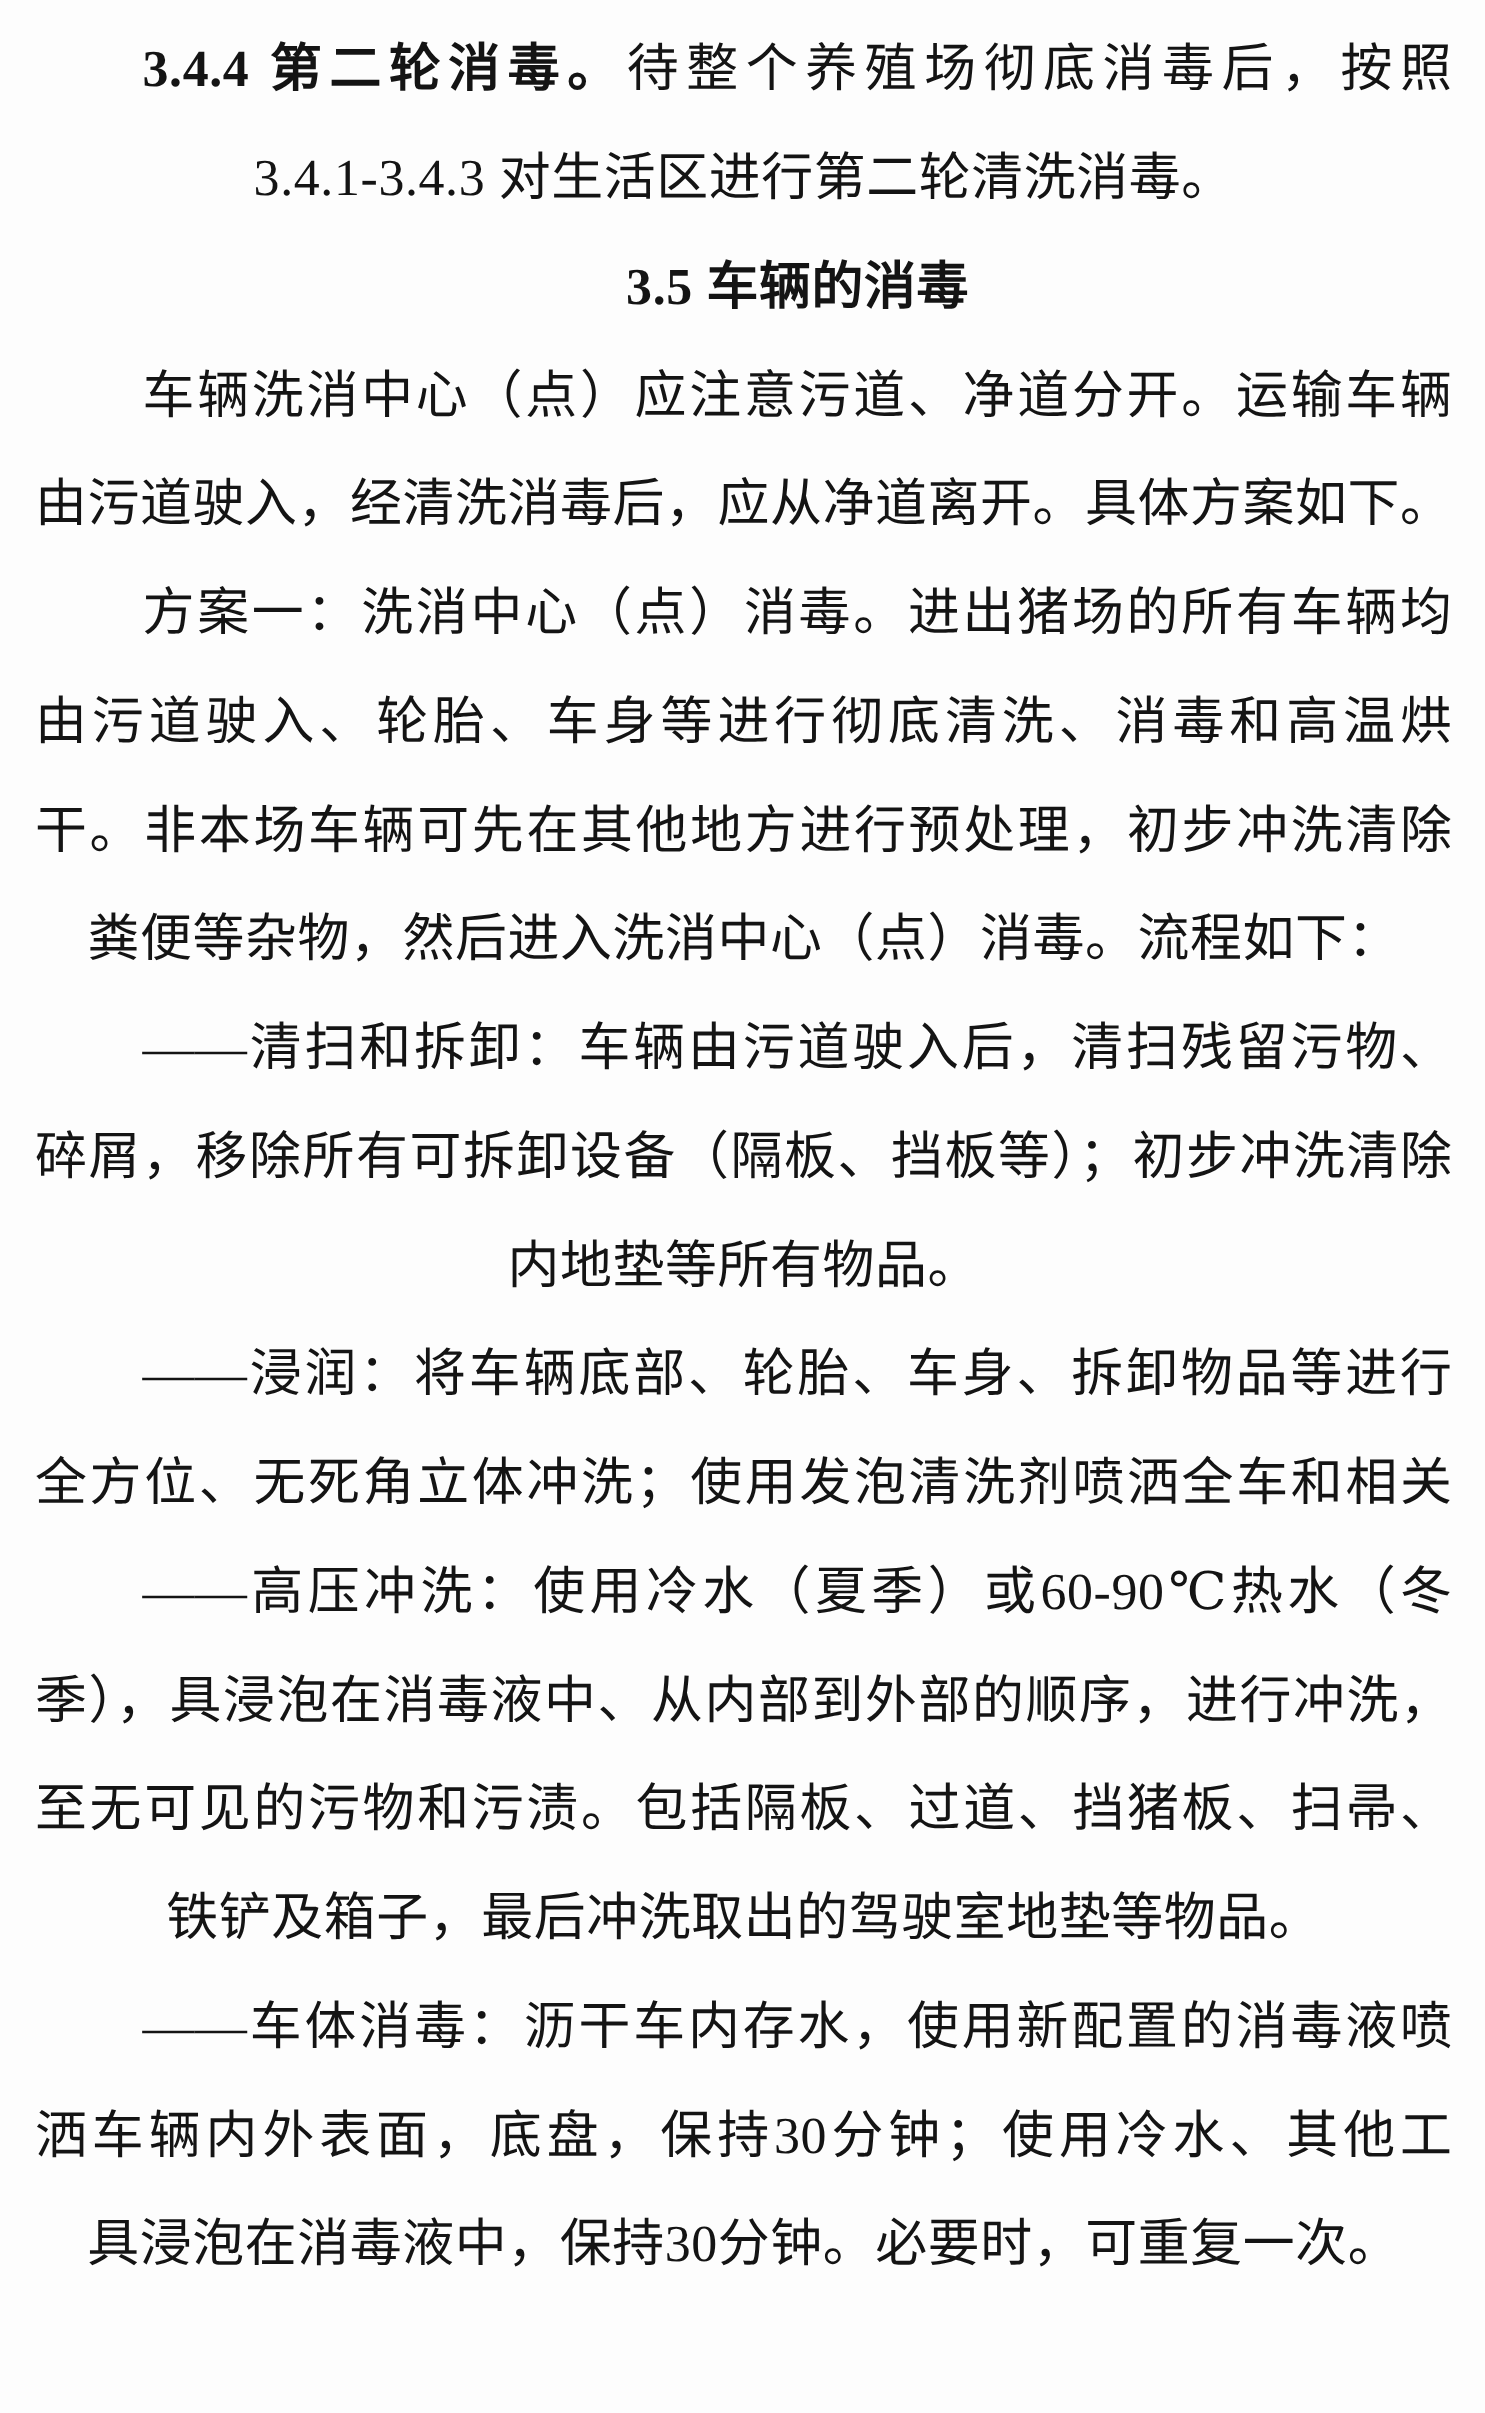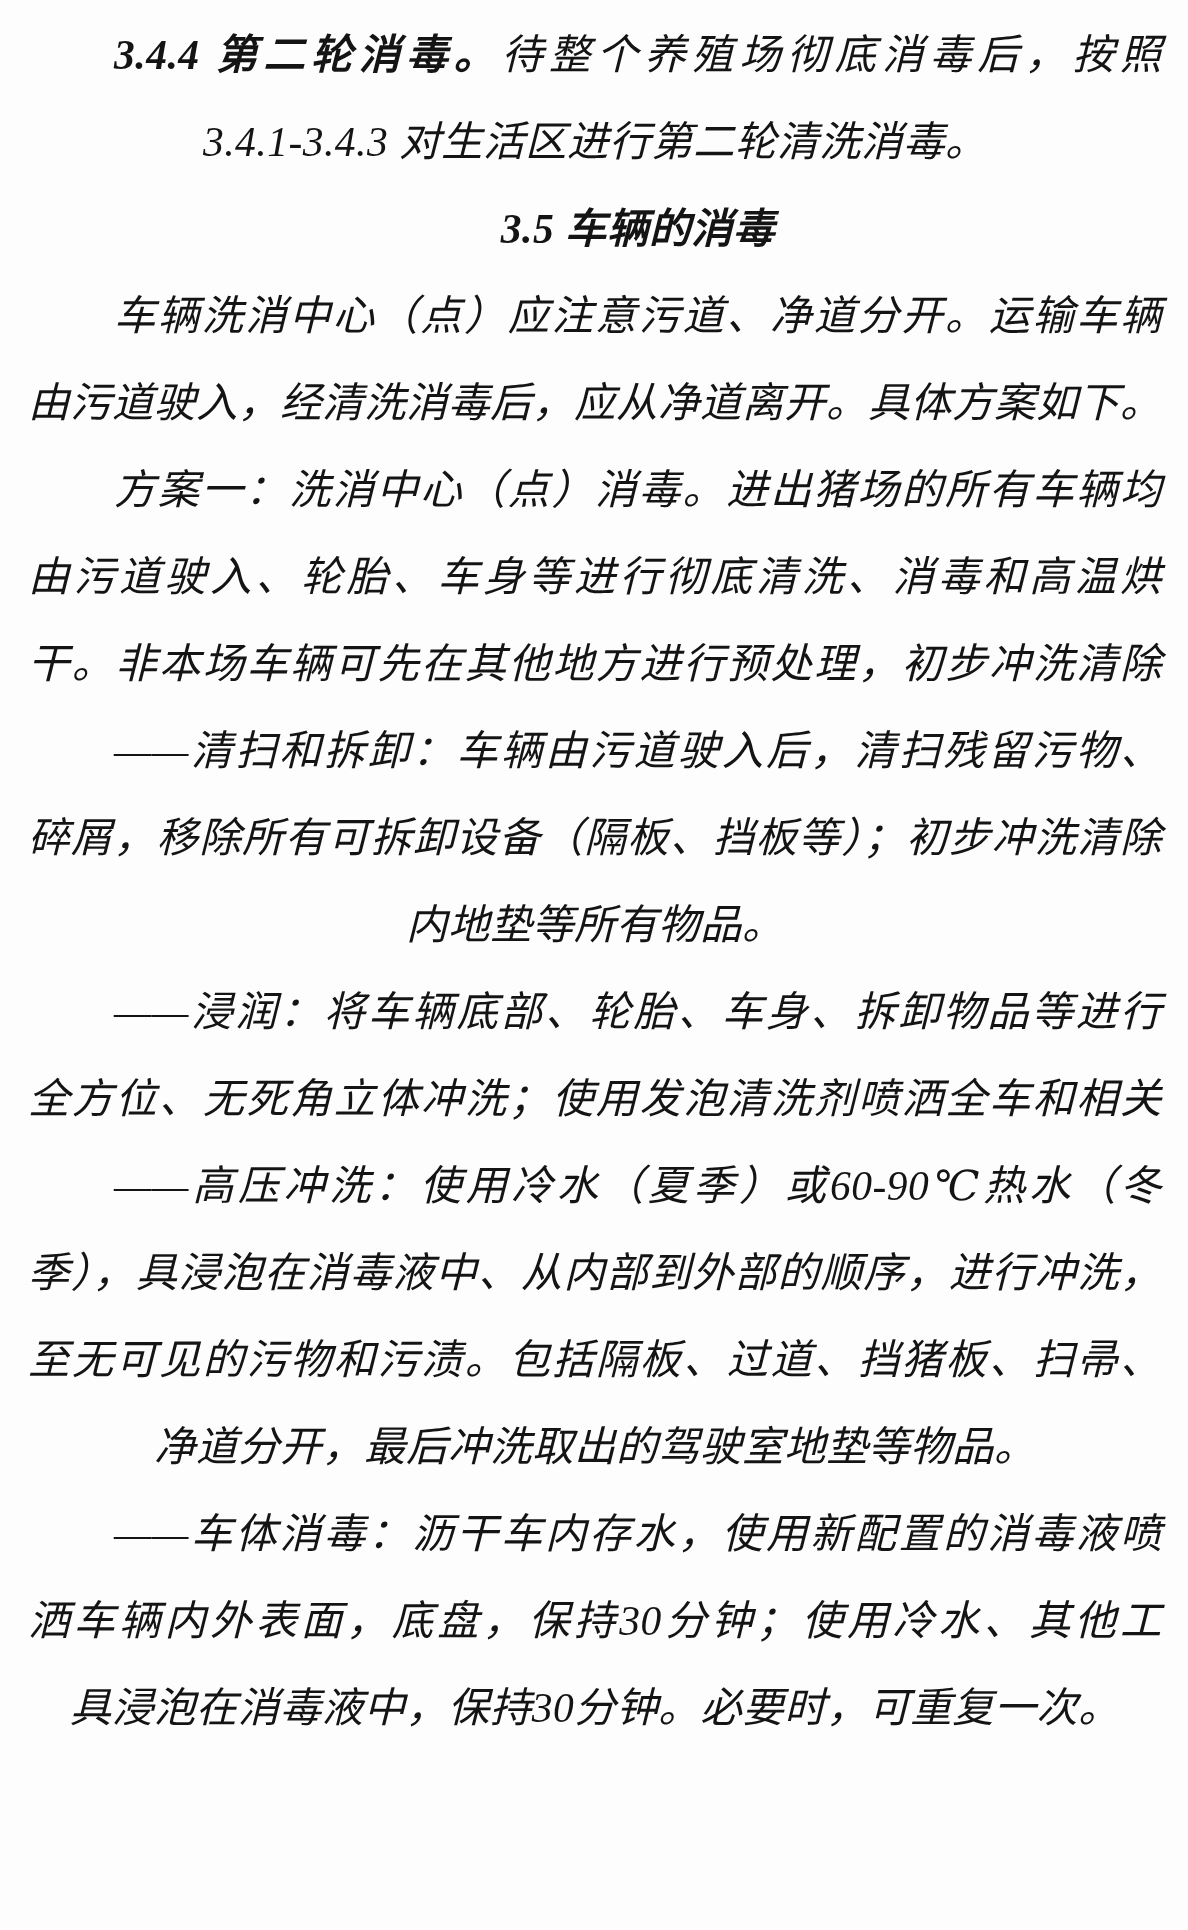--- a/index.html
+++ b/index.html
@@ -16,21 +16,20 @@
     position: relative;
     width: 1188px;
     height: 1930px;
     box-sizing: border-box;
     padding: 12px 26px 0 28px;
     background: #fdfdfd;
     overflow: hidden;
   }
   .doc {
     width: 1134px;
-    font-style: italic;
   }
   .line {
     height: 87px;
     line-height: 87px;
     font-size: 41.5px;
     color: #141414;
     white-space: nowrap;
     letter-spacing: 0.5px;
     text-align: center;
   }
@@ -54,26 +53,27 @@
 <div class="page">
   <div class="doc">
       <div class="line indent fill"><span class="bold">3.4.4 第二轮消毒。</span><span>待整个养殖场彻底消毒后，按照</span></div>
       <div class="line">3.4.1-3.4.3 对生活区进行第二轮清洗消毒。</div>
       <div class="line indent heading">3.5 车辆的消毒</div>
       <div class="line indent fill">车辆洗消中心（点）应注意污道、净道分开。运输车辆</div>
       <div class="line fill">由污道驶入，经清洗消毒后，应从净道离开。具体方案如下。</div>
       <div class="line indent fill">方案一：洗消中心（点）消毒。进出猪场的所有车辆均</div>
       <div class="line fill">由污道驶入、轮胎、车身等进行彻底清洗、消毒和高温烘</div>
       <div class="line fill">干。非本场车辆可先在其他地方进行预处理，初步冲洗清除</div>
+      <div class="line">粪便等杂物，然后进入洗消中心（点）消毒。流程如下：</div>
       <div class="line indent fill">——清扫和拆卸：车辆由污道驶入后，清扫残留污物、</div>
       <div class="line fill">碎屑，移除所有可拆卸设备（隔板、挡板等）；初步冲洗清除</div>
       <div class="line">内地垫等所有物品。</div>
       <div class="line indent fill">——浸润：将车辆底部、轮胎、车身、拆卸物品等进行</div>
       <div class="line fill">全方位、无死角立体冲洗；使用发泡清洗剂喷洒全车和相关</div>
       <div class="line indent fill">——高压冲洗：使用冷水（夏季）或60-90℃热水（冬</div>
       <div class="line fill">季），具浸泡在消毒液中、从内部到外部的顺序，进行冲洗，</div>
       <div class="line fill">至无可见的污物和污渍。包括隔板、过道、挡猪板、扫帚、</div>
-      <div class="line">净道分开，最后冲洗取出的驾驶室地垫等物品。</div>
+      <div class="line">铁铲及箱子，最后冲洗取出的驾驶室地垫等物品。</div>
       <div class="line indent fill">——车体消毒：沥干车内存水，使用新配置的消毒液喷</div>
       <div class="line fill">洒车辆内外表面，底盘，保持30分钟；使用冷水、其他工</div>
       <div class="line">具浸泡在消毒液中，保持30分钟。必要时，可重复一次。</div>
     </div>
 </div>
 
 </body></html>

